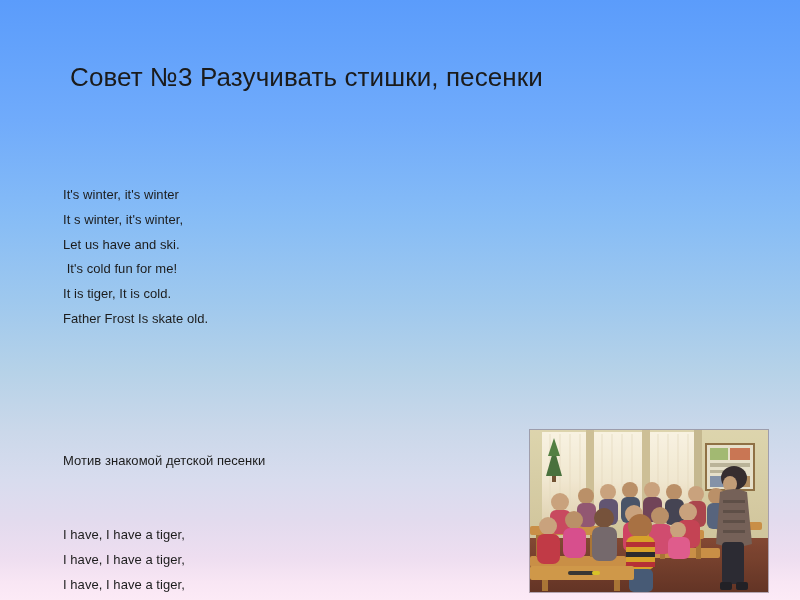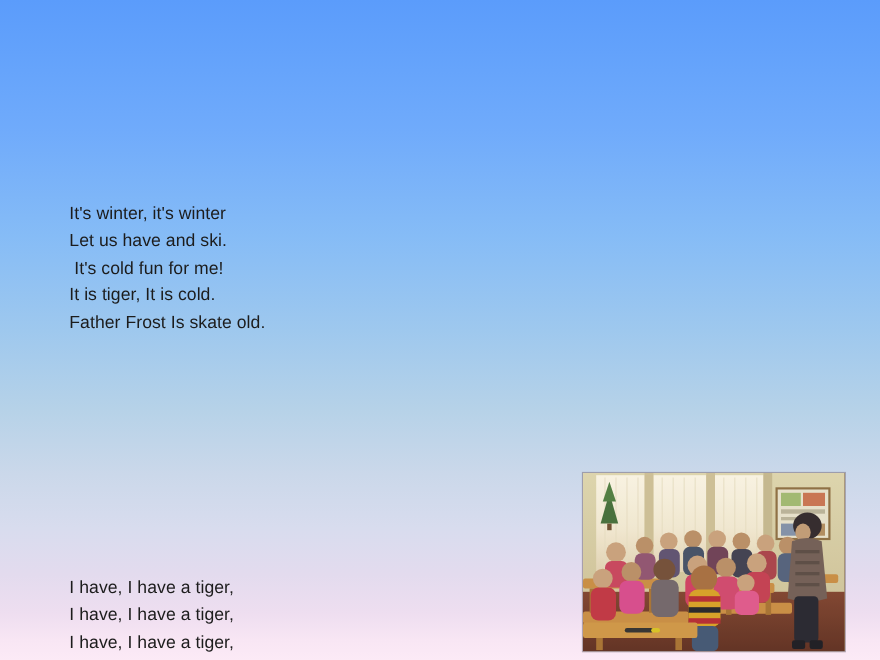--- a/index.html
+++ b/index.html
@@ -46,21 +46,21 @@
     color: #1b1b1b;
     letter-spacing: 0.1px;
     white-space: nowrap;
   }
 
   
   .text-block {
     position: absolute;
     left: 63px;
     color: #1c1c1c;
-    font-size: 16px;
+    font-size: 13px;
     line-height: 24.8px;
     letter-spacing: 0.05px;
   }
   .text-block .line {
     white-space: pre-wrap;
   }
 
   #poem-winter { top: 183px; width: 430px; }
   #poem-willy  { top: 350px; width: 690px; }
   #song-intro  { top: 449px; width: 440px; }
@@ -79,31 +79,34 @@
     background: #6d4a2e;
     box-shadow: 0 0 0 1px rgba(120,110,120,0.55);
   }
   #classroom-photo svg { display: block; width: 100%; height: 100%; }
 </style>
 </head>
 <body>
 
 <div id="slide">
 
+  <div id="slide-title">Совет №3 Разучивать стишки, песенки</div>
 
   <div class="text-block" id="poem-winter">
     <div class="line">It's winter, it's winter</div>
+    <div class="line">It s winter, it's winter,</div>
     <div class="line">Let us have and ski.</div>
     <div class="line"> It's cold fun for me!</div>
     <div class="line">It is tiger, It is cold.</div>
     <div class="line">Father Frost Is skate old.</div>
   </div>
 
 
   <div class="text-block" id="song-intro">
+    <div class="line">Мотив знакомой детской песенки</div>
   </div>
 
   <div class="text-block" id="poem-tiger">
     <div class="line">I have, I have a tiger,</div>
     <div class="line">I have, I have a tiger,</div>
     <div class="line">I have, I have a tiger,</div>
     <div class="line">I have, I have a tiger,</div>
   </div>
 
   <div id="classroom-photo">

